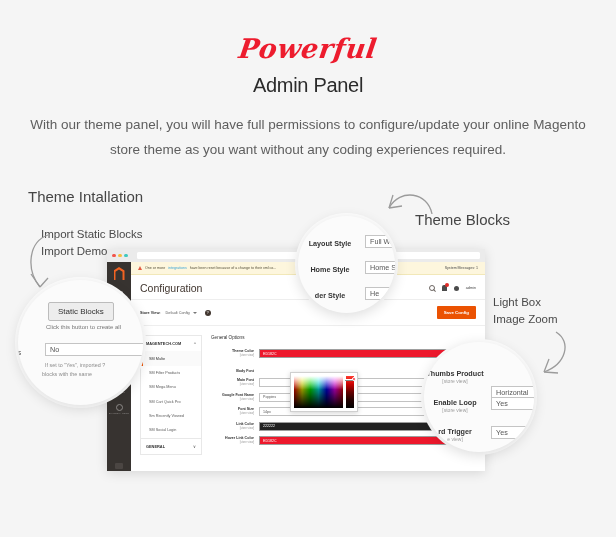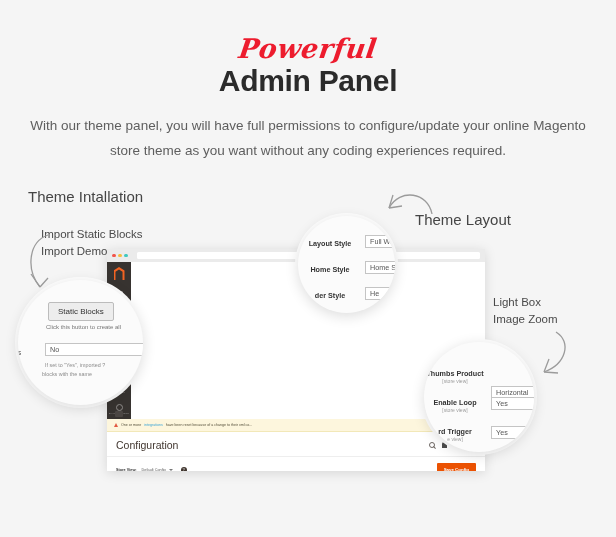--- a/index.html
+++ b/index.html
@@ -15,22 +15,22 @@
   .hdr { position:absolute; left:0; top:0; width:616px; text-align:center; }
   .hdr-script {
     font-family:"DejaVu Serif", serif;
     font-style:italic; font-weight:700;
     font-size:27px; color:#ed1c2e;
     letter-spacing:0.5px;
     margin-top:33px;
     transform: skewX(-8deg);
   }
   .hdr-title {
-    font-size:30px; font-weight:700; color:#2b2b2b;
-    margin-top:0; letter-spacing:-0.3px;
+    font-size:20px; font-weight:400; color:#2b2b2b;
+    margin-top:10px; letter-spacing:-0.3px;
   }
   .hdr-sub {
     font-size:13.5px; color:#5e5e5e; line-height:1.85;
     margin-top:16px; width:580px; margin-left:auto; margin-right:auto;
   }
 
   
   .ann { position:absolute; color:#4a4a4a; }
   .ann-title { font-size:15px; color:#454545; white-space:nowrap; }
   .ann-line  { font-size:11.5px; color:#4a4a4a; white-space:nowrap; line-height:1.45; }
@@ -49,21 +49,21 @@
     background:#ffffff;
     box-shadow:0 2px 11px rgba(0,0,0,0.13);
   }
   .br-chrome {
     height:13px; background:#ebebeb; display:flex; align-items:center; padding:0 5px;
   }
   .dot { width:3.6px; height:3.6px; border-radius:50%; margin-right:2.6px; }
   .dot.r{background:#f2544a;} .dot.y{background:#f6bc3e;} .dot.g{background:#3fc9bf;}
   .br-url { flex:1; height:7.5px; background:#fff; border-radius:1.5px; margin-left:6px; }
 
-  .br-body { display:flex; height:209px;flex-direction:column; }
+  .br-body { display:flex; height:209px; }
 
   
   .rail { width:24px; background:#373330; position:relative; flex:0 0 24px; }
   .rail-logo { height:23px; display:flex; align-items:center; justify-content:center; }
   .mg-logo {
     width:11px; height:13px; background:#f26322;
     clip-path: polygon(50% 0%, 100% 27%, 100% 100%, 82% 100%, 82% 36%, 50% 19%, 18% 36%, 18% 100%, 0% 100%, 0% 27%);
     position:relative;
   }
   .mg-logo:after{content:"";position:absolute;left:40%;top:38%;width:20%;height:62%;background:#f26322;}
@@ -197,21 +197,21 @@
       <div class="ann-line">Import Demos</div>
     </div>
   </div>
 
   <svg class="arrow" style="left:18px; top:232px;" width="60" height="66" viewBox="0 0 60 66">
     <path d="M30 3 C10 10, 8 38, 22 55" fill="none" stroke="#9b9b9b" stroke-width="1.3"></path>
     <path d="M22 55 L13 42 M22 55 L30 46" fill="none" stroke="#9b9b9b" stroke-width="1.3"></path>
   </svg>
 
   <div class="ann" id="ann-layout">
-    <div class="ann-title">Theme Layout</div>
+    <div class="ann-title">Theme Blocks</div>
   </div>
 
   <svg class="arrow" style="left:380px; top:186px;" width="56" height="36" viewBox="0 0 56 36">
     <path d="M52 28 C48 6, 20 2, 9 22" fill="none" stroke="#9b9b9b" stroke-width="1.3"></path>
     <path d="M9 22 L22 20 M9 22 L13 9" fill="none" stroke="#9b9b9b" stroke-width="1.3"></path>
   </svg>
 
   <div class="ann" id="ann-product">
     <div class="ann-sub">
       <div class="ann-line">Light Box</div>

